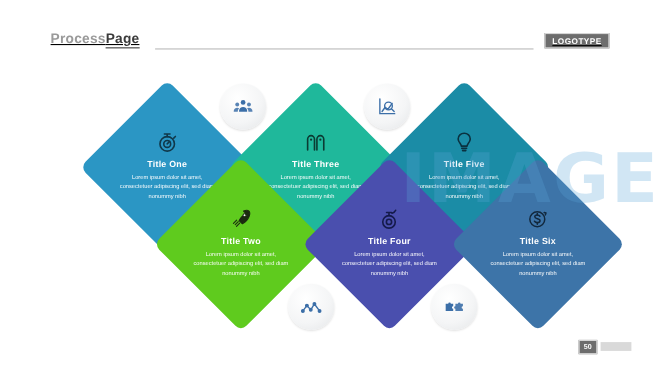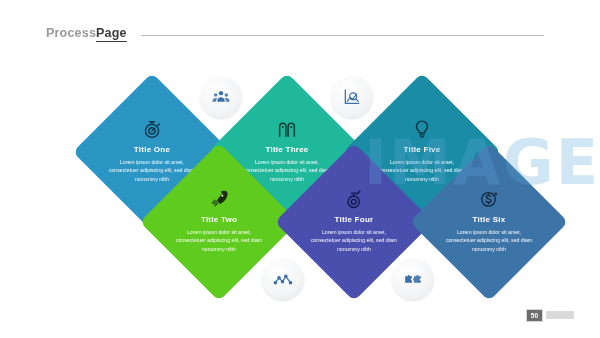--- a/index.html
+++ b/index.html
@@ -25,21 +25,22 @@
   }
 
   
   .header {
     position: absolute;
     left: 46px;
     top: 24px;
     right: 46px;
     height: 20px;
     display: flex;
-    align-items: center;
+    align-items: flex-end;
+    text-decoration: underline;
   }
   .title-block {
     display: flex;
     align-items: baseline;
     white-space: nowrap;
     font-size: 12.5px;
     letter-spacing: .2px;
   }
   .title-light {
     color: #9a9a9a;
@@ -176,20 +177,21 @@
 <body>
 
 <div class="slide">
 
   <div class="header">
     <div class="title-block">
       <span class="title-light">Process</span>
       <span class="title-bold">Page</span>
     </div>
     <div class="header-rule"></div>
+    <div class="logotype">LOGOTYPE</div>
   </div>
 
   <div class="diamond" style="left:96px; top:96px; background:#2B96C4;">
     <div class="diamond-inner">
       <svg class="d-icon" viewBox="0 0 24 24" fill="none" stroke="#10384a" stroke-width="1.6">
         <circle cx="12" cy="14" r="7.2"></circle>
         <circle cx="12" cy="14" r="3.4"></circle>
         <path d="M12 7V4.6M9.2 4.2h5.6M18.5 8.2l1.6-1.6" stroke-linecap="round"></path>
         <path d="M12 14l2.6-2.6" stroke-linecap="round"></path>
       </svg>

